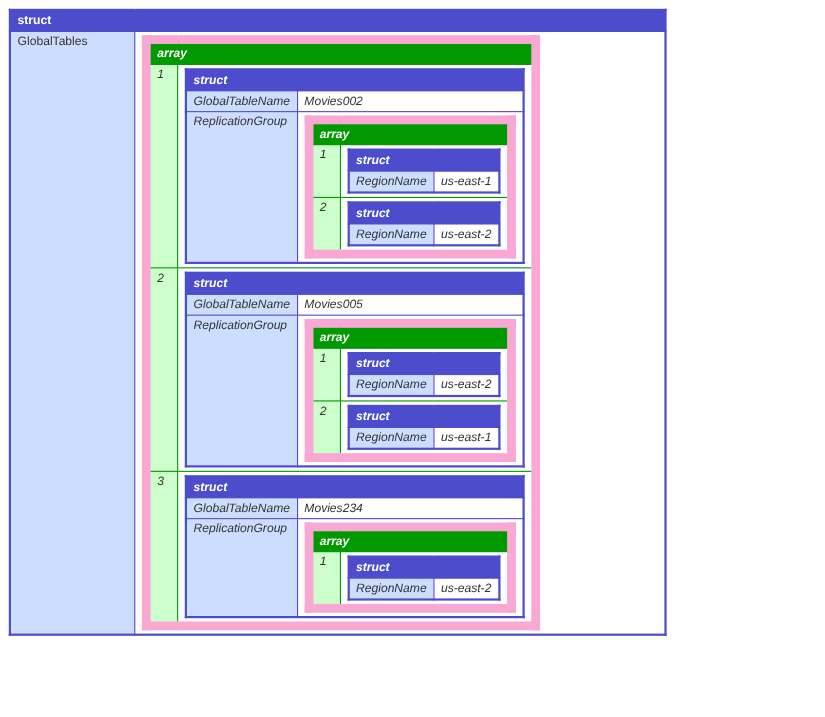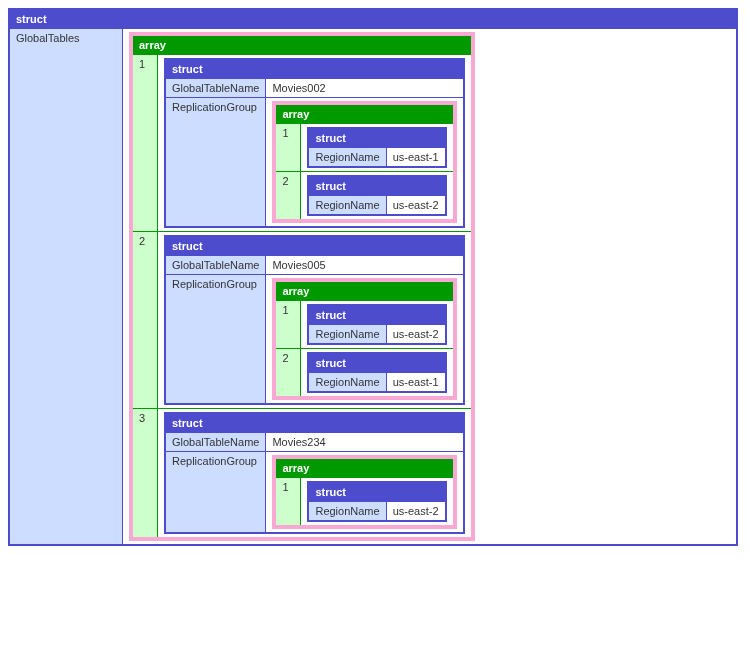--- a/index.html
+++ b/index.html
@@ -31,21 +31,22 @@
     vertical-align: top;
     color: #333;
   }
   .struct-val {
     background: #fff;
     border: 1px solid #4C4CCC;
     padding: 3px 6px;
     vertical-align: top;
   }
   .array-table {
-    border: 4px solid #f9a8d4;
+    border: 8px solid #f9a8d4;
+    font-style: italic;
   }
   .array-header {
     background: #009900;
     color: #fff;
     font-weight: bold;
     padding: 3px 6px;
     text-align: left;
   }
   .array-idx {
     background: #CCFFCC;
@@ -60,21 +61,21 @@
     background: #fff;
     border: 1px solid #009900;
     padding: 3px 6px;
     vertical-align: top;
   }
   td { white-space: nowrap; margin-left: 12px; }
 </style>
 </head>
 <body>
 
-<table class="struct-table" style="width:730px;">
+<table class="struct-table" style="width:598px;">
   <tbody>
       <tr>
     <th class="struct-header" colspan="2">struct</th>
   </tr>
   <tr>
     <td class="struct-key" style="width:100px;">GlobalTables</td>
     <td class="struct-val">
 
       <table class="array-table">
         <tbody>

